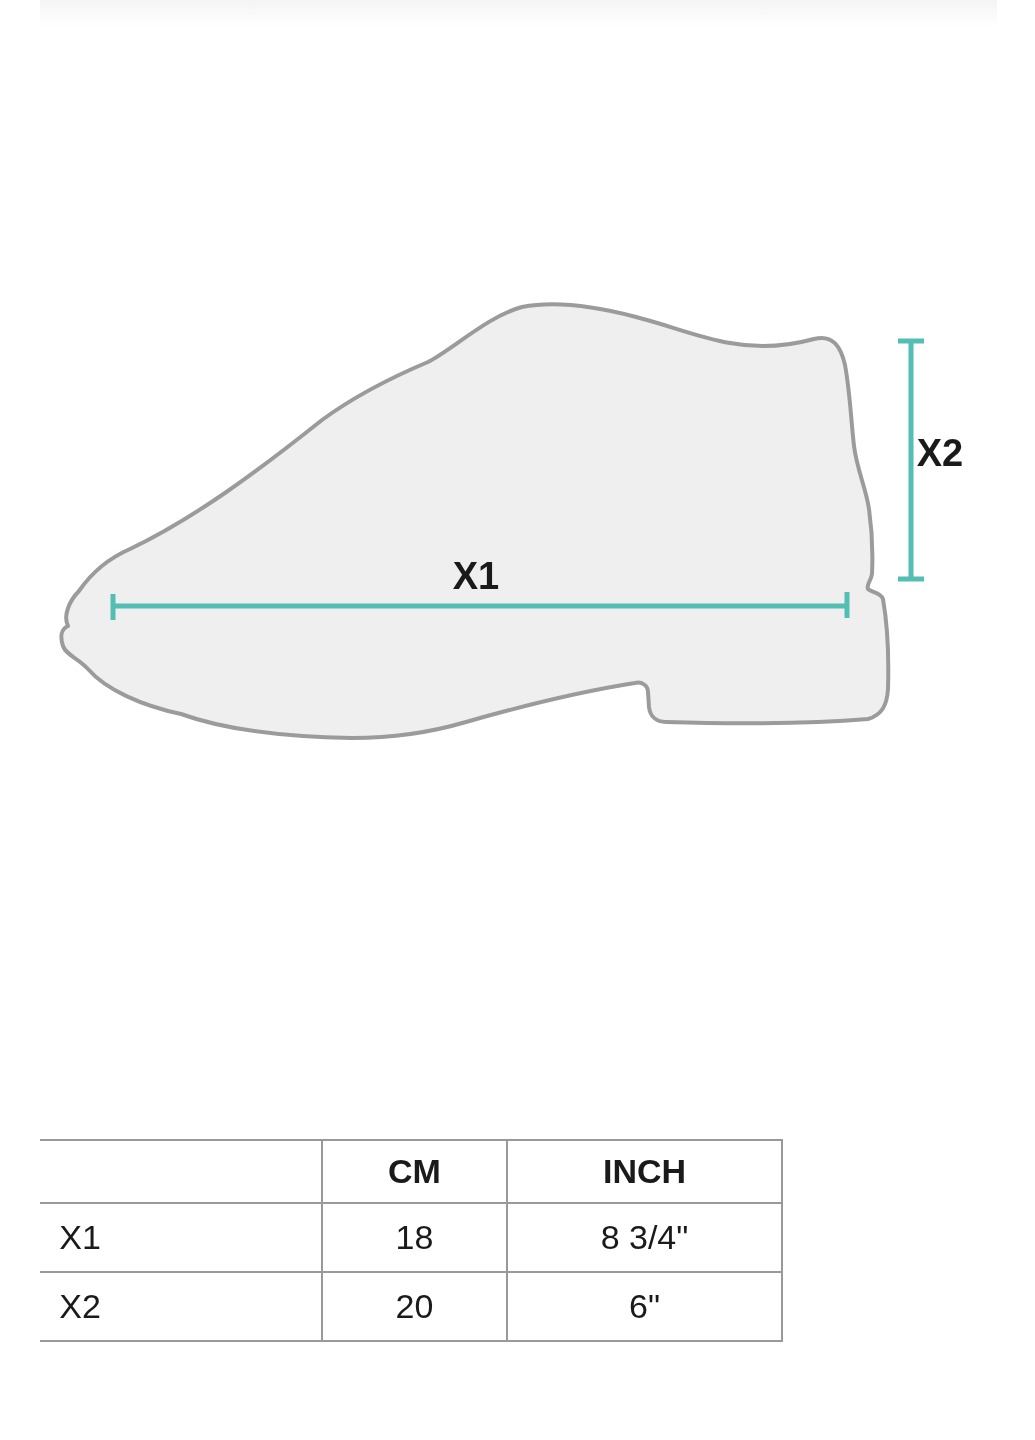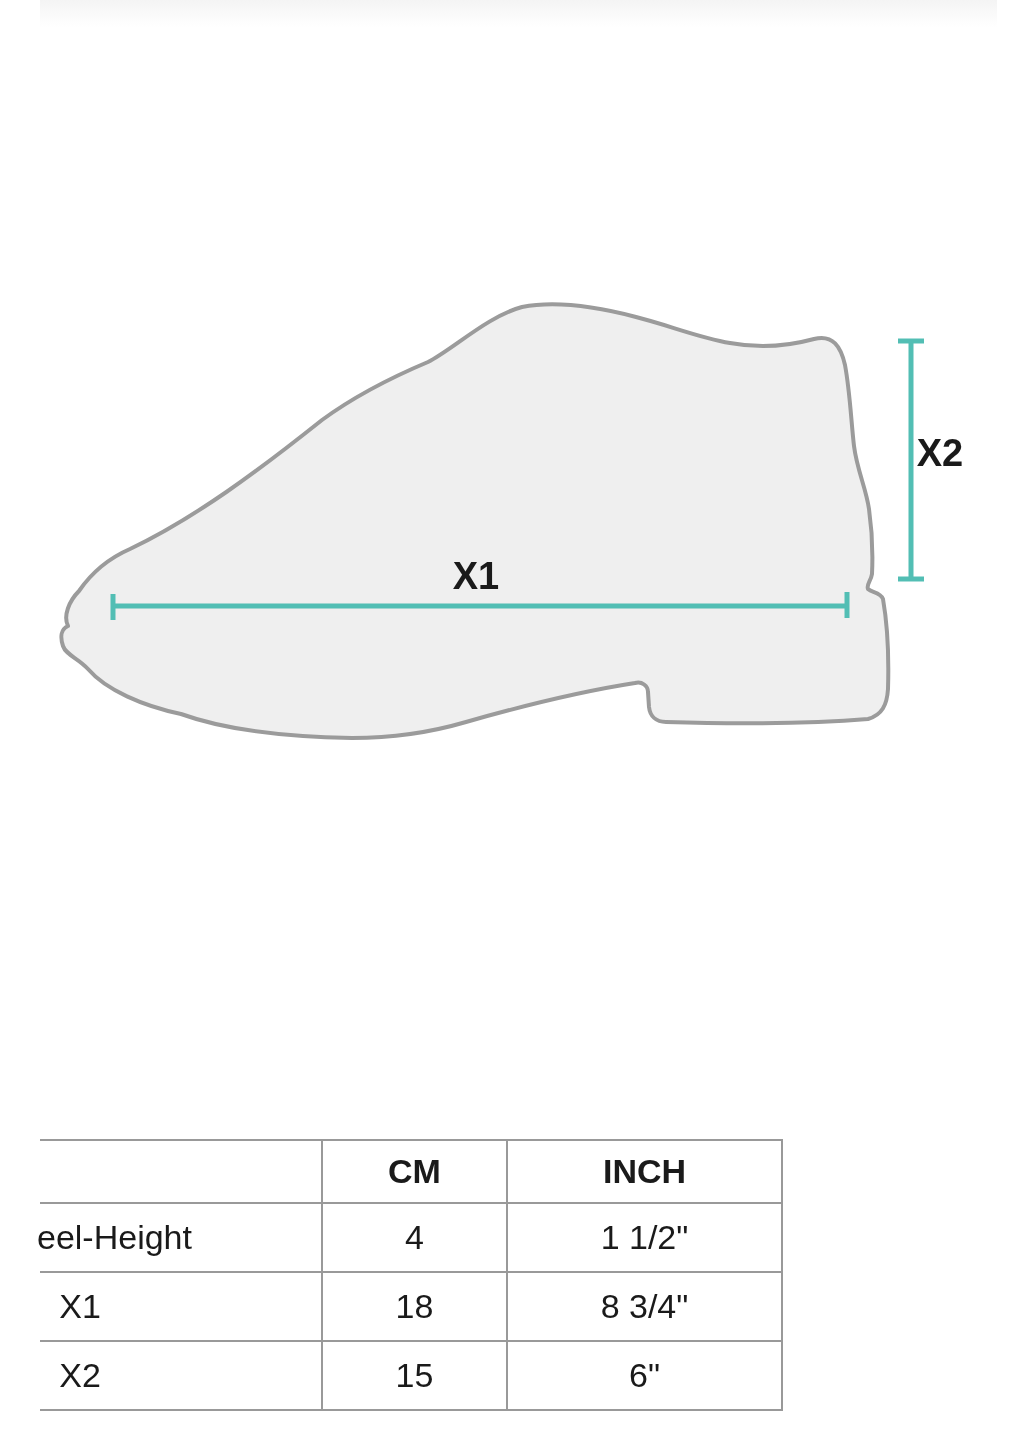--- a/index.html
+++ b/index.html
@@ -140,35 +140,28 @@
     <thead>
       <tr>
         <th class="label-cell col-sep"></th>
         <th class="col-sep">CM</th>
         <th>INCH</th>
       </tr>
     </thead>
     <tbody>
       <tr>
         <td class="label-cell col-sep">
-          <span class="row-label">eel-Height</span>
-        </td>
-        <td class="col-sep">4</td>
-        <td>1 1/2"</td>
-      </tr>
-      <tr>
-        <td class="label-cell col-sep">
           <span class="row-label">X1</span>
         </td>
         <td class="col-sep">18</td>
         <td>8 3/4"</td>
       </tr>
       <tr>
         <td class="label-cell col-sep">
           <span class="row-label">X2</span>
         </td>
-        <td class="col-sep">15</td>
+        <td class="col-sep">20</td>
         <td>6"</td>
       </tr>
     </tbody>
   </table>
 
 </div>
 
 </body></html>

